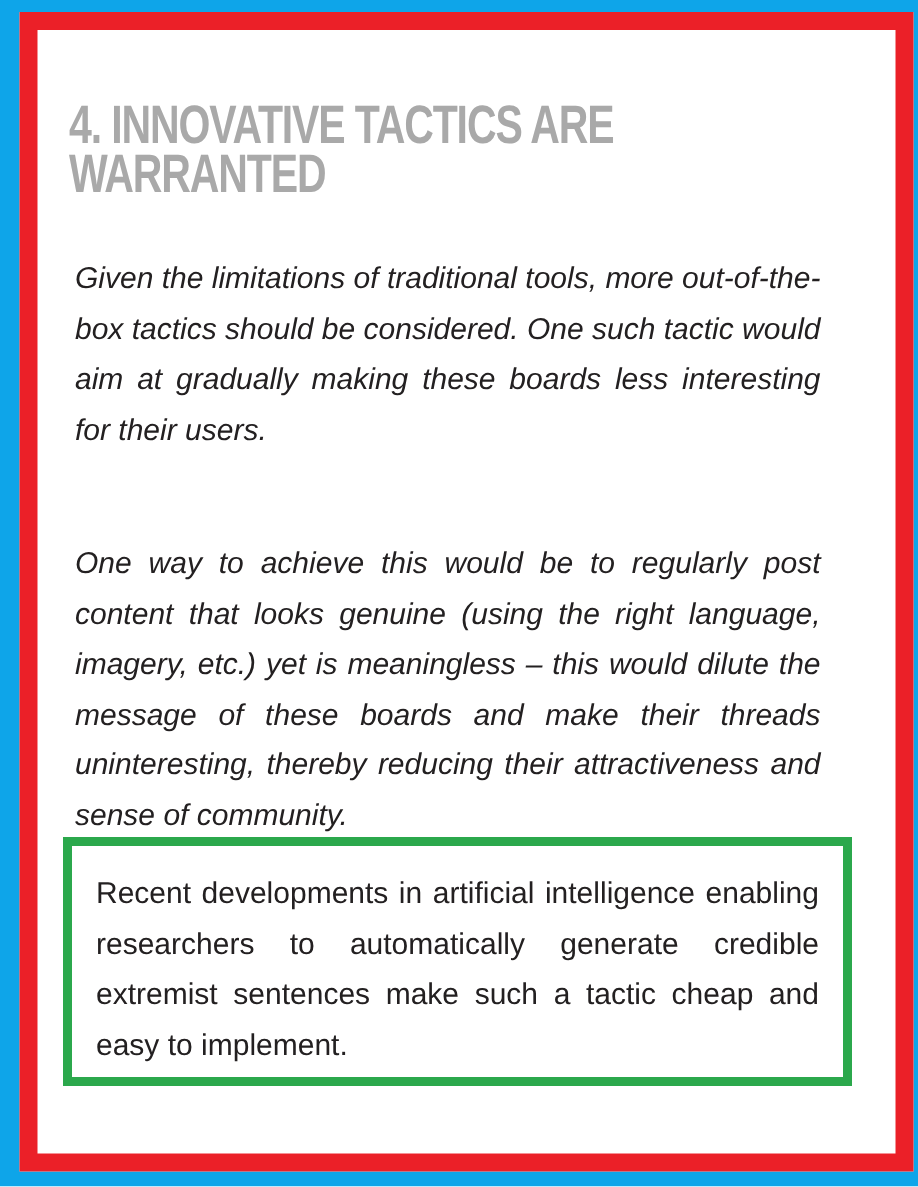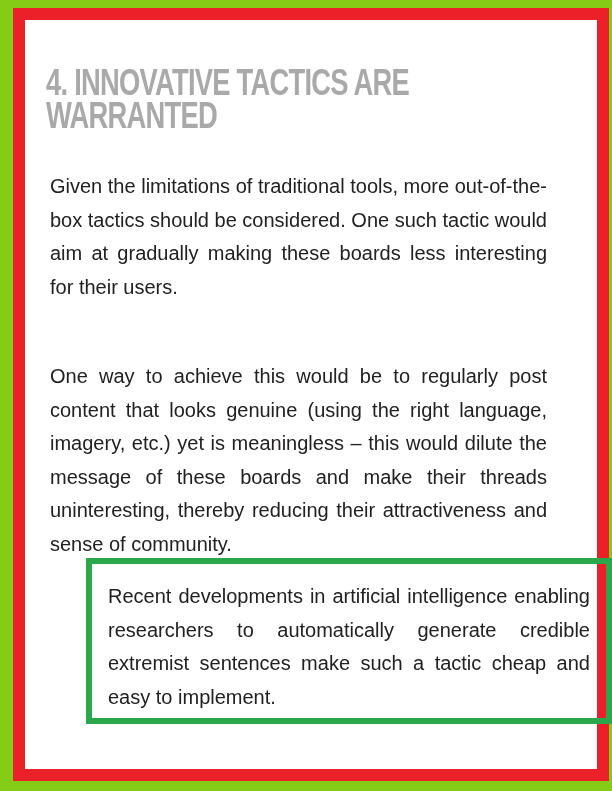--- a/index.html
+++ b/index.html
@@ -4,21 +4,21 @@
 <style>
   html, body {
     margin: 0;
     padding: 0;
     background: #ffffff;
   }
   .page {
     position: relative;
     width: 612px;
     height: 791px;
-    background: #84cc16;
+    background: #0ea5e9;
     overflow: hidden;
     font-family: "Liberation Sans", sans-serif;
     --frame-color: #eb2028;
     --highlight-color: #2ba84c;
     --heading-color: #a9a9a9;
     --text-color: #232021;
   }
   .annotation-frame {
     position: absolute;
     left: 13px;
@@ -46,33 +46,33 @@
   }
   .body-paragraph {
     position: absolute;
     left: 25px;
     width: 497px;
     margin: 0;
     font-size: 20px;
     line-height: 33.5px;
     text-align: justify;
     color: var(--text-color);
+    font-style: italic;
   }
   .paragraph-1 { top: 150px; }
   .paragraph-2 { top: 340px; }
   .highlight-box {
     position: absolute;
     left: 17px;
     top: 538px;
     width: 526px;
     box-sizing: border-box;
     border: 6px solid var(--highlight-color);
     padding: 16px 16px 4px 16px;
     background: transparent;
-    margin-left: 44px;
   }
   .highlight-box .boxed-paragraph {
     margin: 0;
     font-size: 20px;
     line-height: 33.5px;
     text-align: justify;
     color: var(--text-color);
   }
 </style>
 </head>

